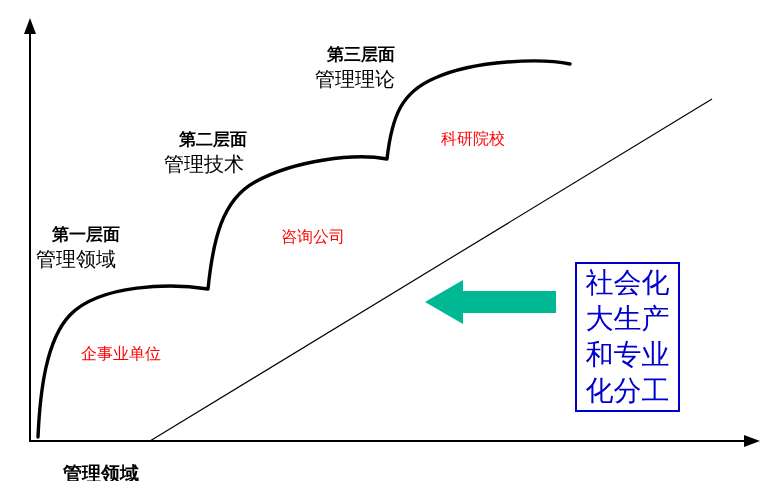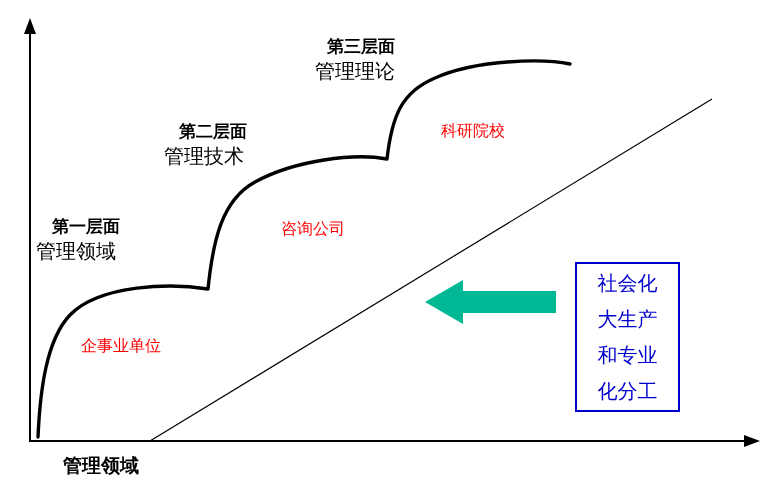--- a/index.html
+++ b/index.html
@@ -19,20 +19,21 @@
     position: absolute;
     left: 0;
     top: 0;
   }
   .label {
     position: absolute;
     white-space: nowrap;
     color: #000000;
     text-align: center;
     transform: translate(-50%, -50%);
+    margin-top: 8px;
   }
   .level-title {
     font-size: 17px;
     font-weight: bold;
   }
   .level-subtitle {
     font-size: 20px;
     font-weight: normal;
   }
   .org-label {
@@ -54,21 +55,21 @@
     height: 146px;
     border: 2px solid #0000cc;
     background: #ffffff;
     display: flex;
     flex-direction: column;
     justify-content: center;
     align-items: center;
   }
   .callout-line {
     font-family: "Liberation Serif", serif;
-    font-size: 20px;
+    font-size: 28px;
     line-height: 36px;
     color: #0000cc;
     white-space: nowrap;
   }
 </style>
 </head>
 <body>
 
 <div class="canvas">
 

